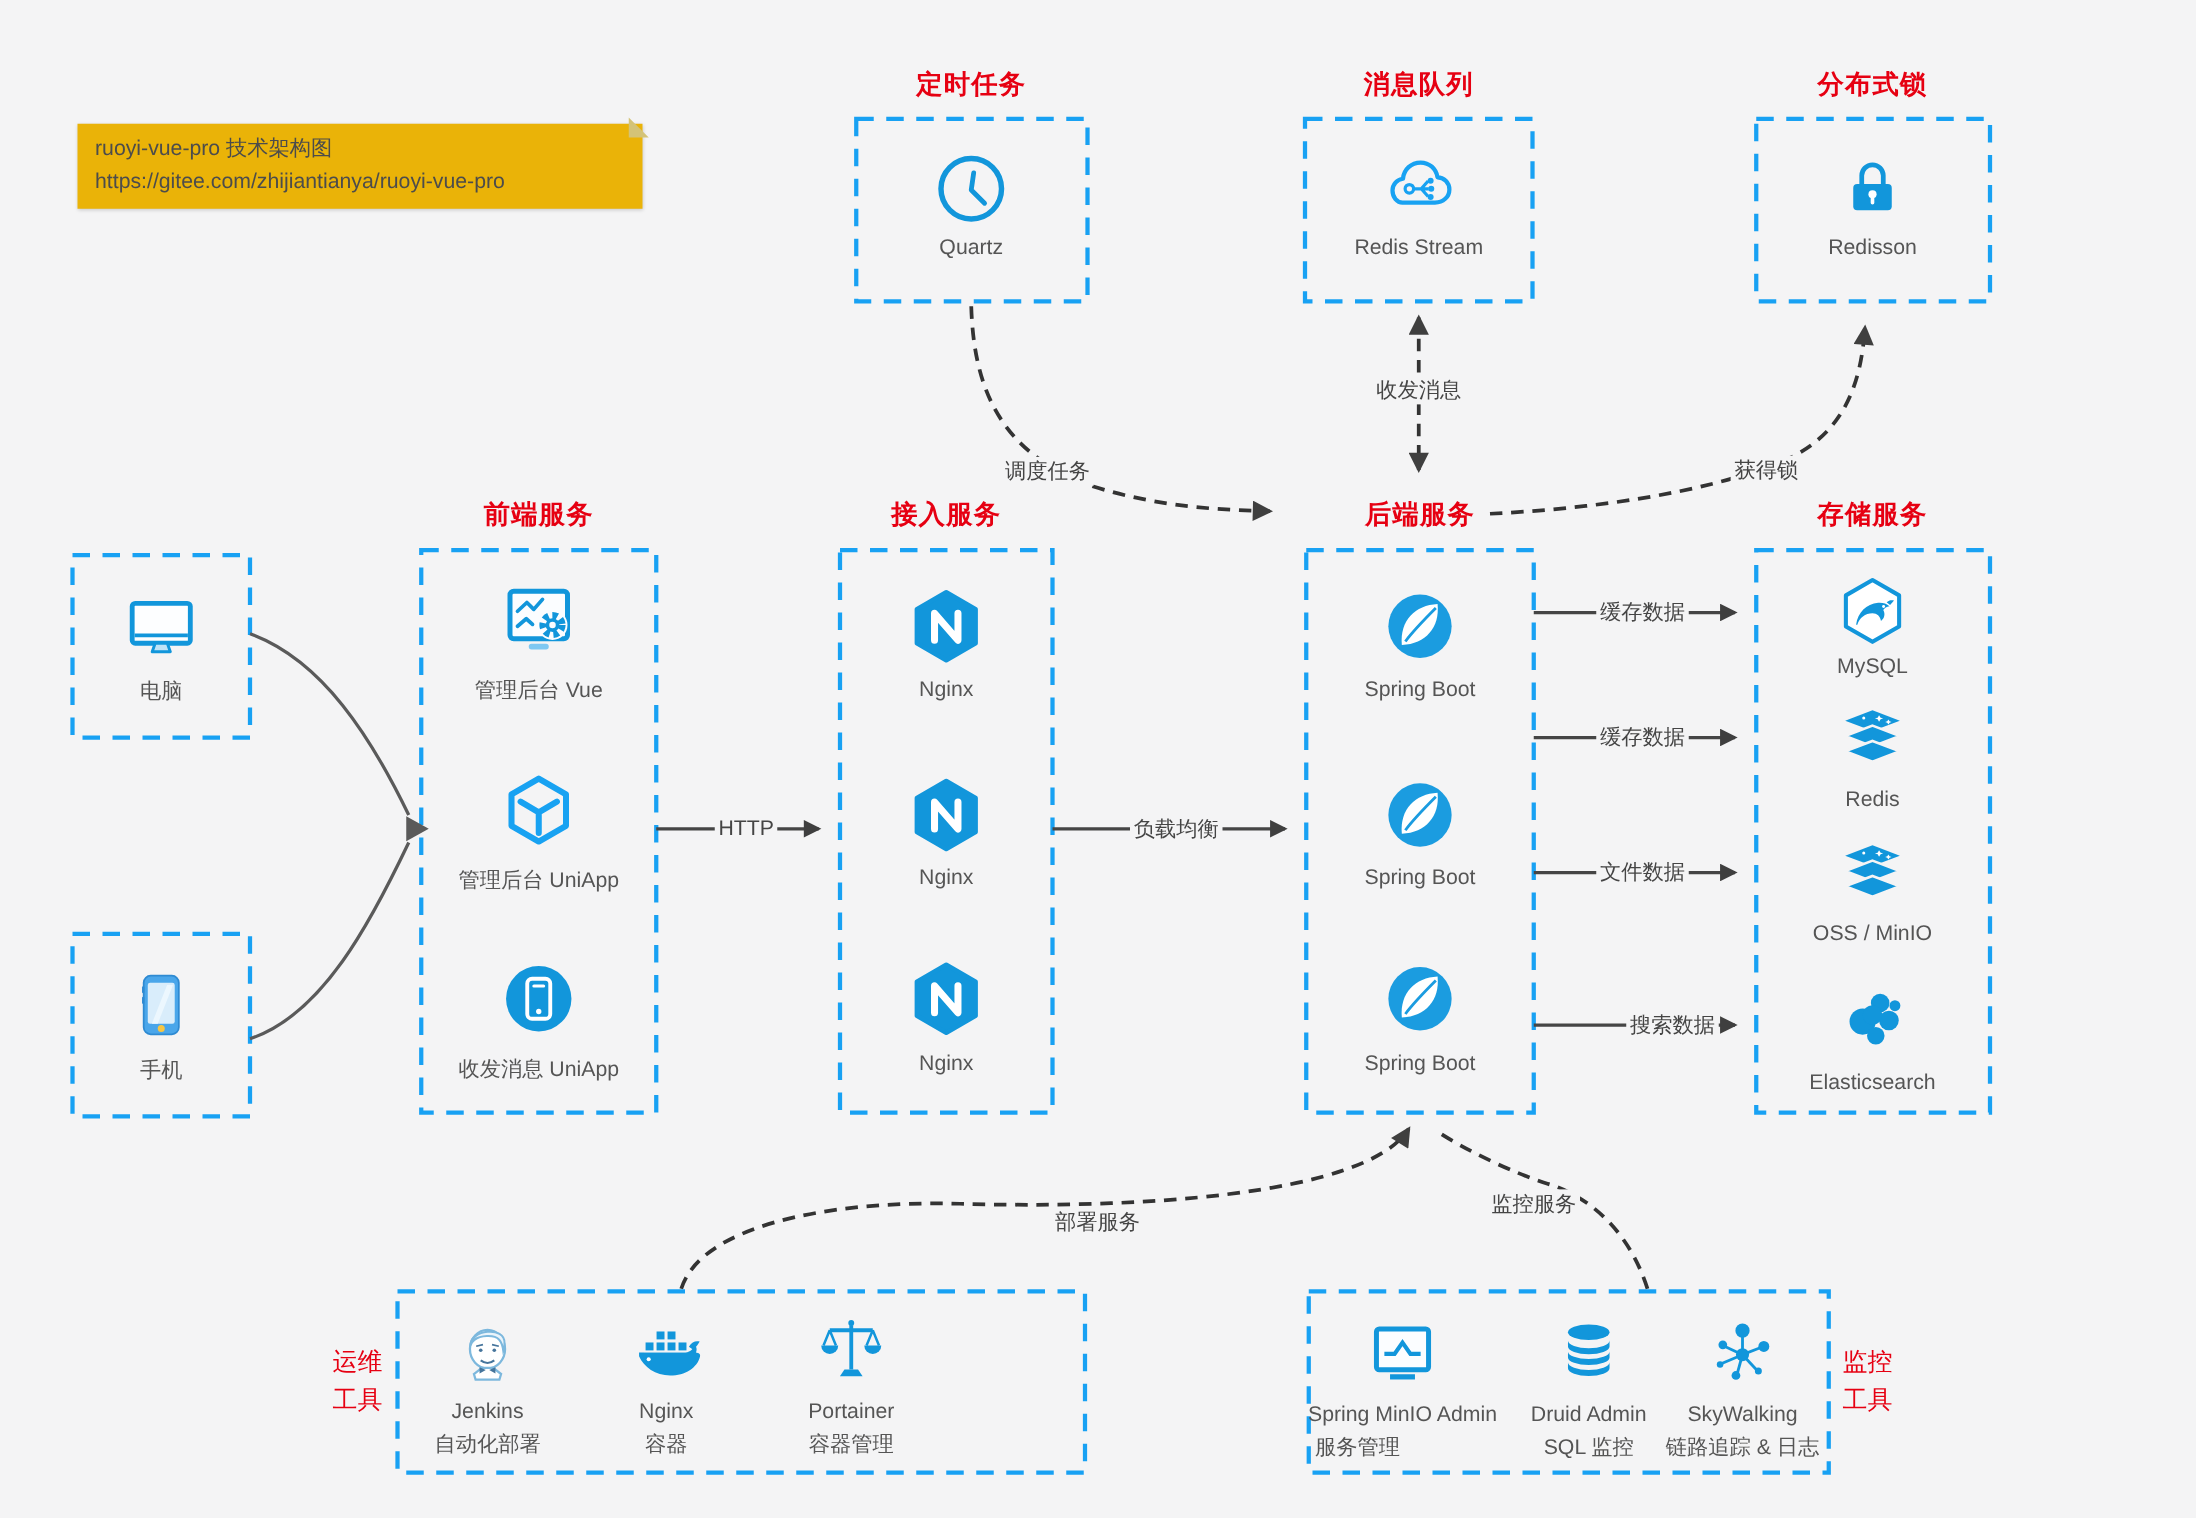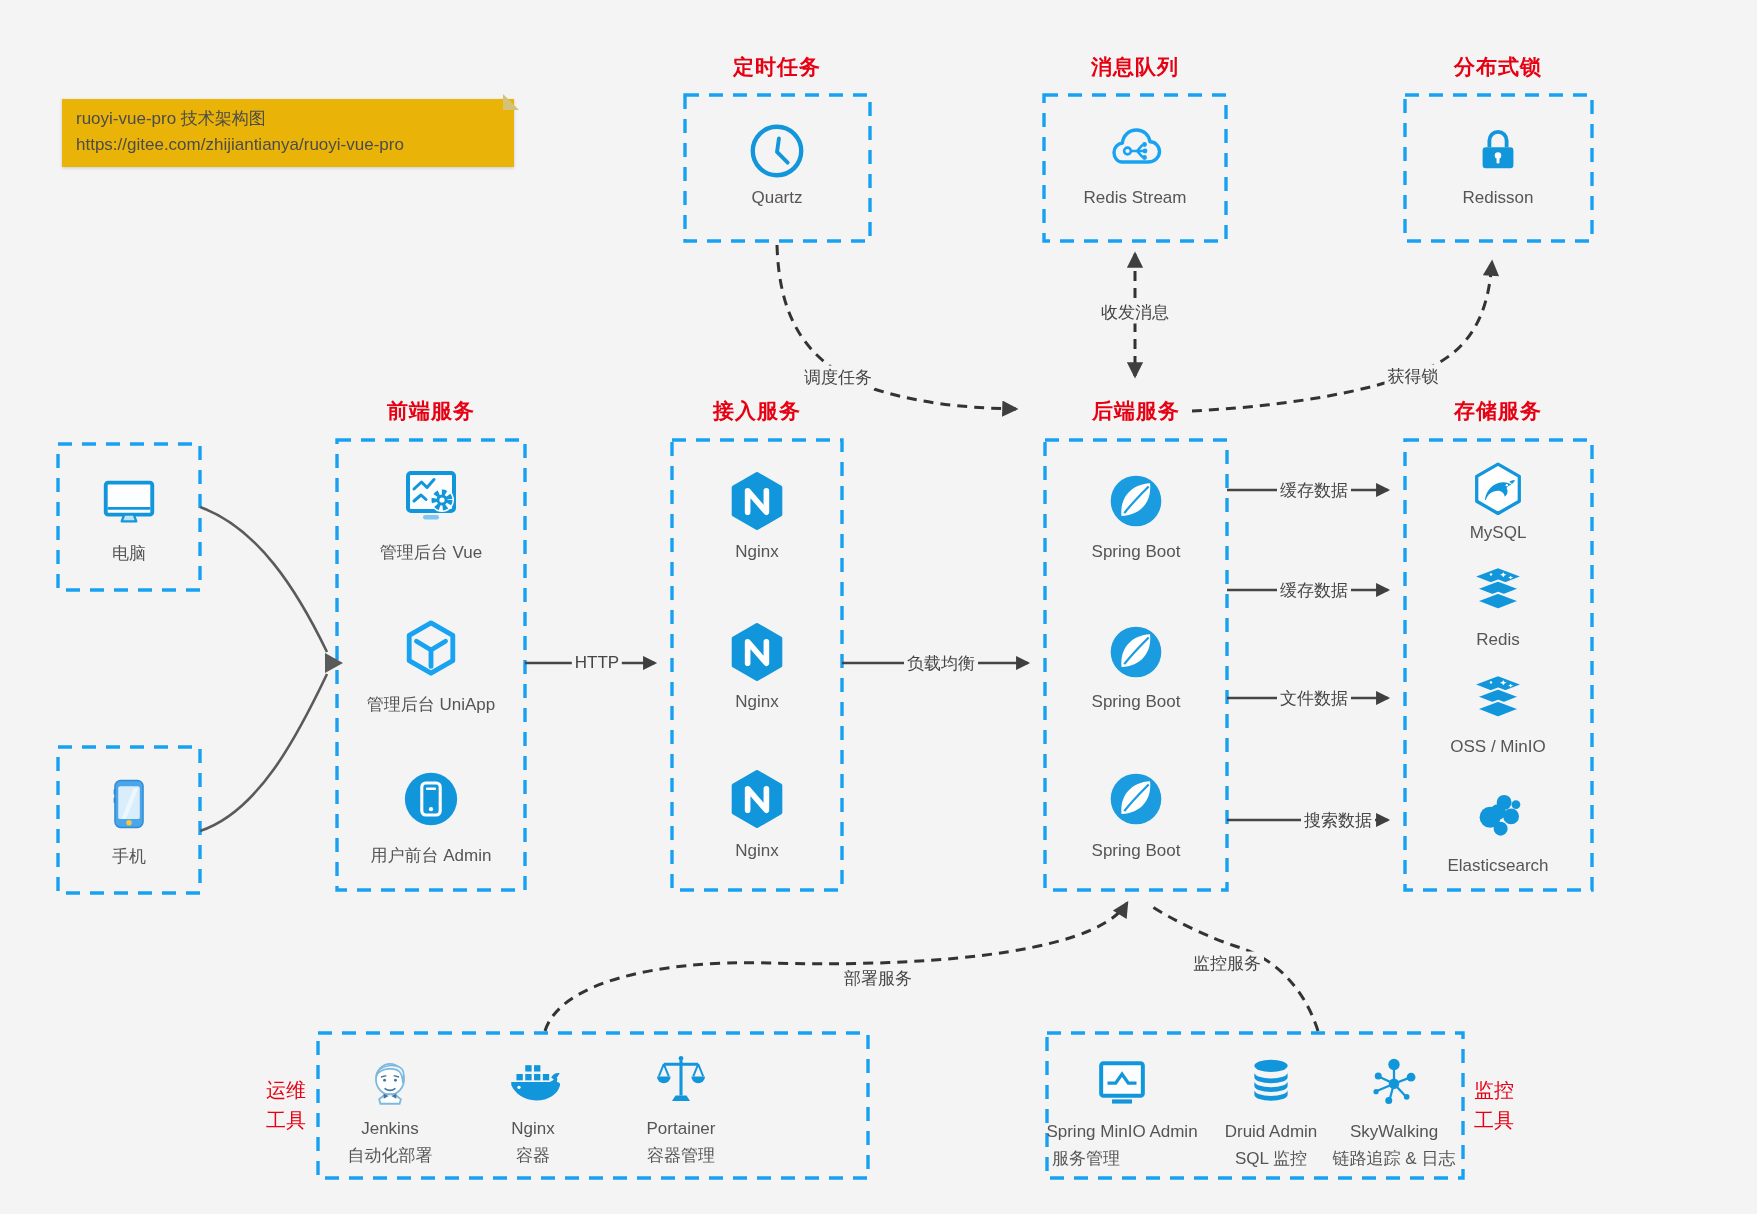--- a/index.html
+++ b/index.html
@@ -259,21 +259,21 @@
         <use href="#s-adminvue"></use>
       </svg></div>
   <div class="abs nlbl" style="left:431px;top:552px">管理后台 Vue</div>
   <div class="abs ic" style="left:431px;top:649px"><svg width="62" height="62">
         <use href="#s-unicube"></use>
       </svg></div>
   <div class="abs nlbl" style="left:431px;top:704px">管理后台 UniApp</div>
   <div class="abs ic" style="left:431px;top:799px"><svg width="62" height="62">
         <use href="#s-userapp"></use>
       </svg></div>
-  <div class="abs nlbl" style="left:431px;top:855px">用户前台 Admin</div>
+  <div class="abs nlbl" style="left:431px;top:855px">收发消息 UniApp</div>
 
   <div class="abs ic" style="left:757px;top:501px"><svg width="60" height="60">
         <use href="#s-nginx"></use>
       </svg></div>
   <div class="abs nlbl" style="left:757px;top:552px">Nginx</div>
   <div class="abs ic" style="left:757px;top:652px"><svg width="60" height="60">
         <use href="#s-nginx"></use>
       </svg></div>
   <div class="abs nlbl" style="left:757px;top:702px">Nginx</div>
   <div class="abs ic" style="left:757px;top:799px"><svg width="60" height="60">

